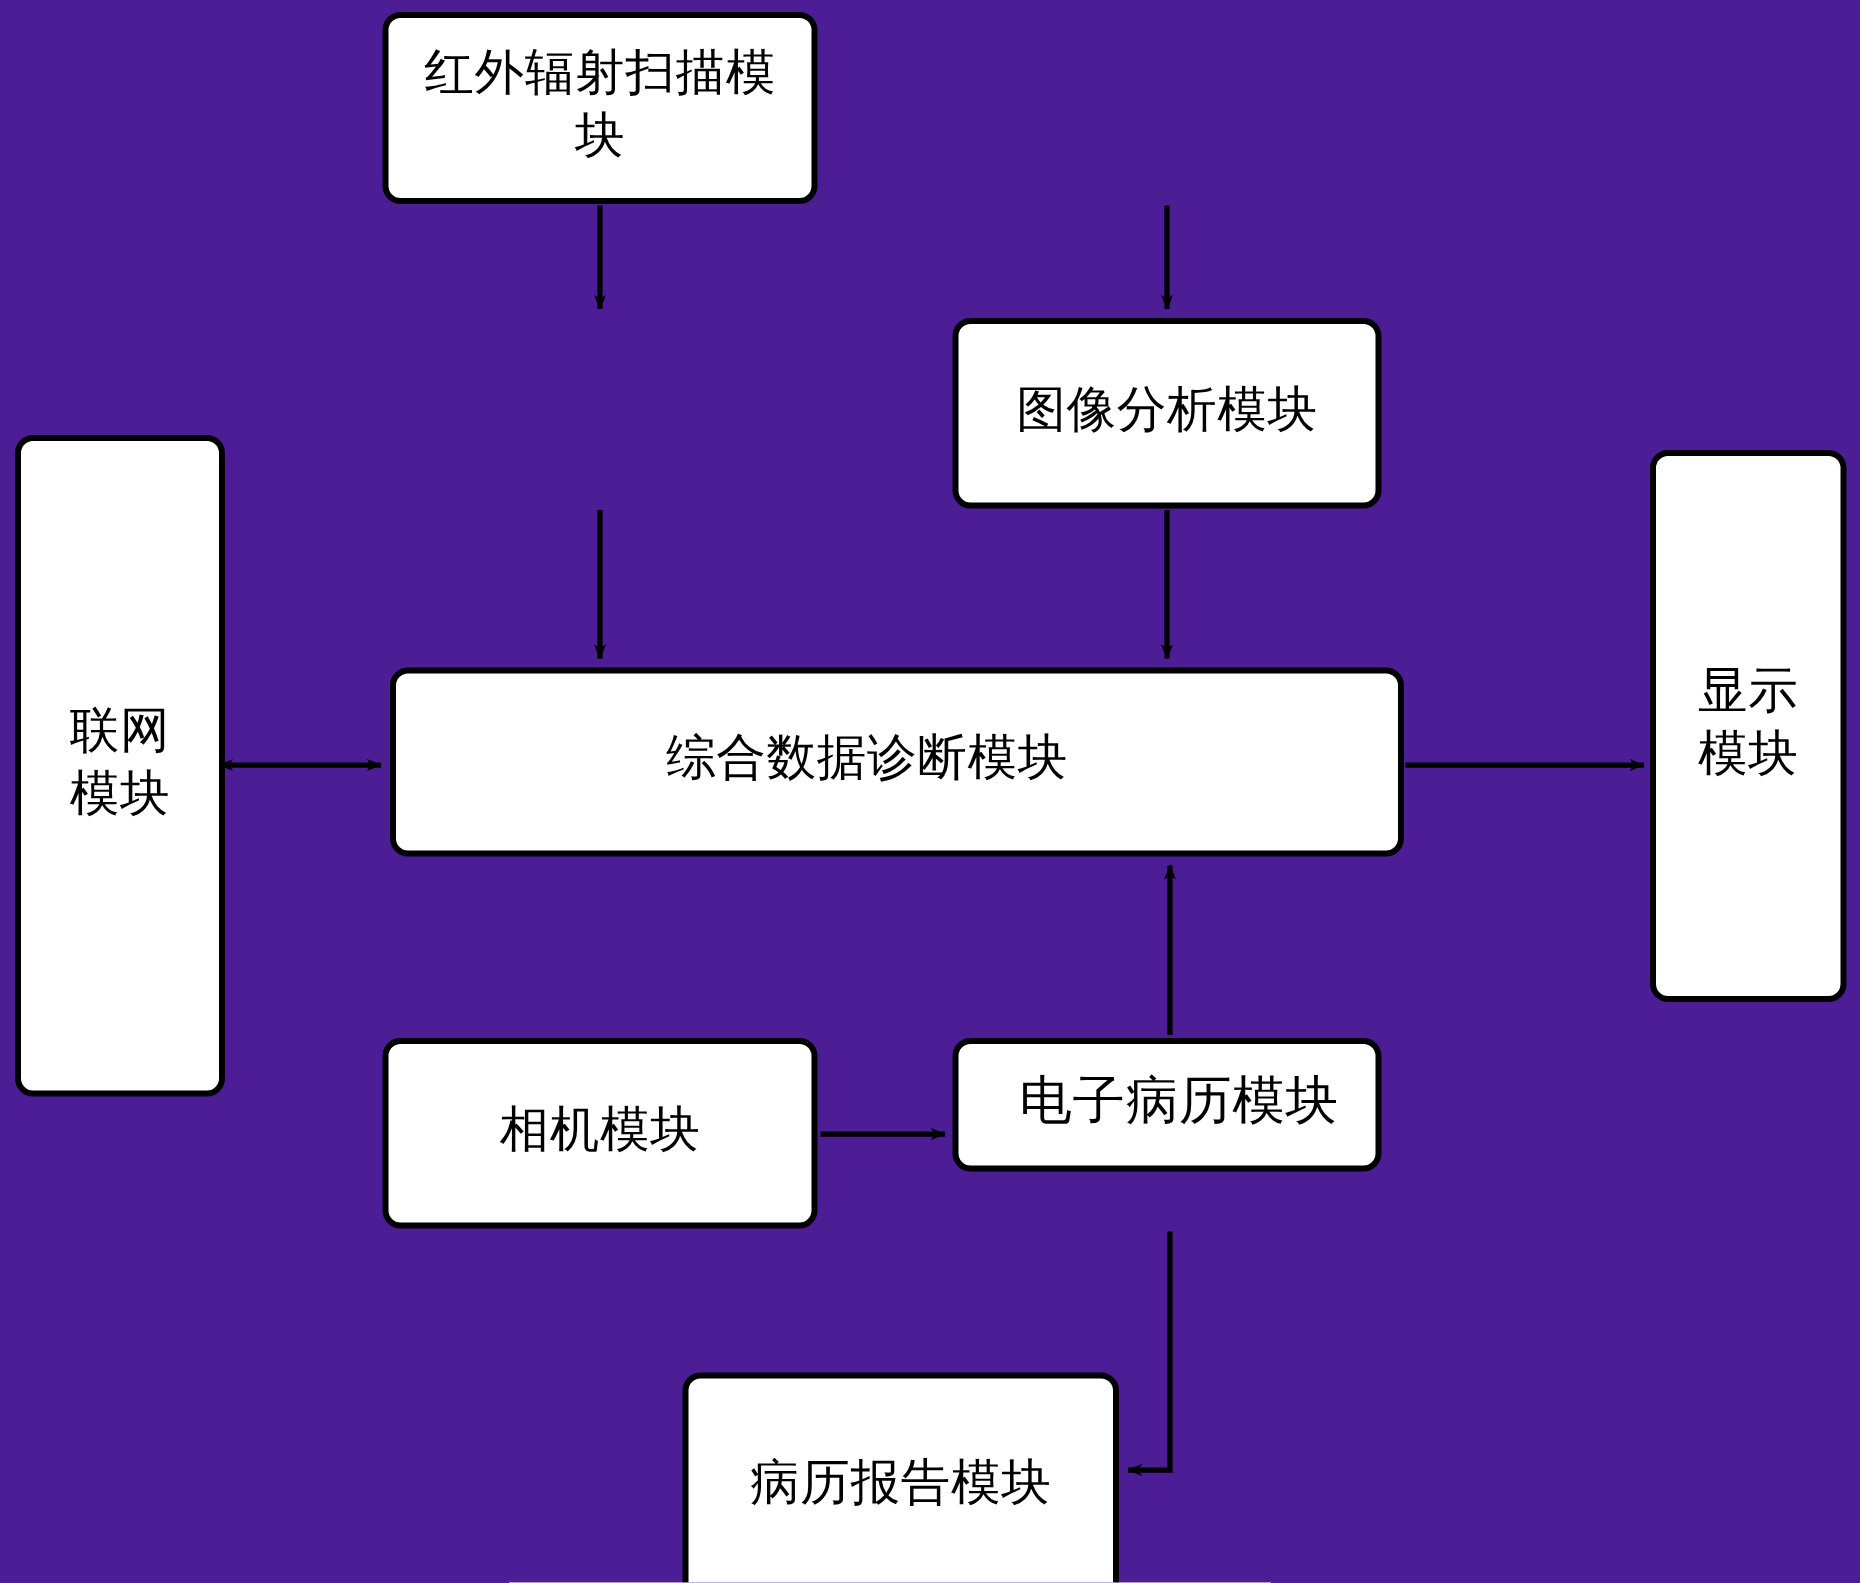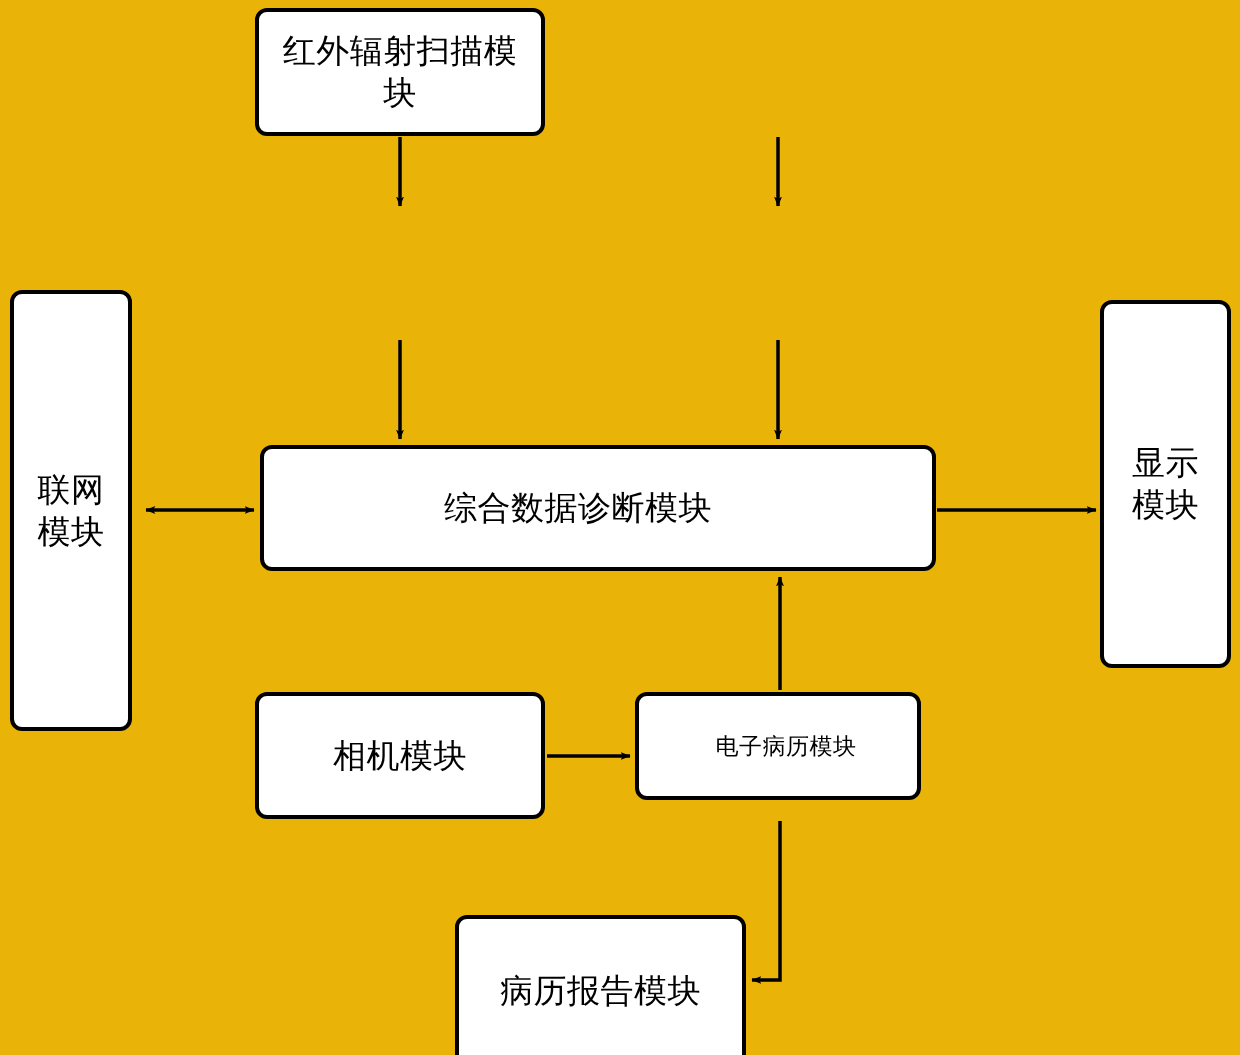--- a/index.html
+++ b/index.html
@@ -4,22 +4,22 @@
 <style>
   html, body {
     margin: 0;
     padding: 0;
     background: #ffffff;
   }
   #diagram-root {
     position: relative;
     width: 1240px;
     height: 1055px;
-    background: #eab308;
-    font-family: Liberation Sans, sans-serif;
+    background: #4c1d95;
+    font-family: Liberation Mono, monospace;
     overflow: hidden;
   }
   #edge-layer {
     position: absolute;
     left: 0;
     top: 0;
     width: 1240px;
     height: 1055px;
     pointer-events: none;
   }
@@ -44,28 +44,28 @@
     padding: 0 6px;
   }
 
   
   .n-ir-scan   { left: 255px; top: 8px;   width: 290px; height: 128px; font-size: 33px; }
   .n-img-cap   { left: 635px; top: 8px;   width: 286px; height: 128px; font-size: 33px; }
   
   .n-wavelen   { left: 255px; top: 212px; width: 290px; height: 127px; font-size: 33px; }
   .n-img-ana   { left: 635px; top: 212px; width: 286px; height: 127px; font-size: 33px; }
   
-  .n-network   { left: 10px;   top: 290px; width: 122px; height: 441px; font-size: 33px; }
+  .n-network   { left: 10px;   top: 290px; width: 140px; height: 441px; font-size: 33px; }
   .n-display   { left: 1100px; top: 300px; width: 131px; height: 368px; font-size: 33px; }
   
   .n-diagnose  { left: 260px; top: 445px; width: 676px; height: 126px; font-size: 33px; }
   .n-diagnose .node-label { transform: translateX(-20px); text-align: center; }
   
   .n-camera    { left: 255px; top: 692px; width: 290px; height: 127px; font-size: 33px; text-align: right; }
-  .n-emr       { left: 635px; top: 692px; width: 286px; height: 108px; font-size: 23px; padding-left: 16px; }
+  .n-emr       { left: 635px; top: 692px; width: 286px; height: 89px; font-size: 35px; padding-left: 16px; }
   
   .n-report    { left: 455px; top: 915px; width: 291px; height: 152px; font-size: 33px; }
 </style>
 </head>
 <body>
 
 <div id="diagram-root">
 
   <svg id="edge-layer" viewBox="0 0 1240 1055" width="1240" height="1055" xmlns="http://www.w3.org/2000/svg">
     <defs>
@@ -114,20 +114,23 @@
     </g>
   </svg>
 
   <div class="node n-ir-scan">
     <span class="node-label">红外辐射扫描模
 块</span>
   </div>
 
 
 
+  <div class="node n-img-ana">
+    <span class="node-label">图像分析模块</span>
+  </div>
 
   <div class="node n-network">
     <span class="node-label">联网
 模块</span>
   </div>
 
   <div class="node n-display">
     <span class="node-label">显示
 模块</span>
   </div>

